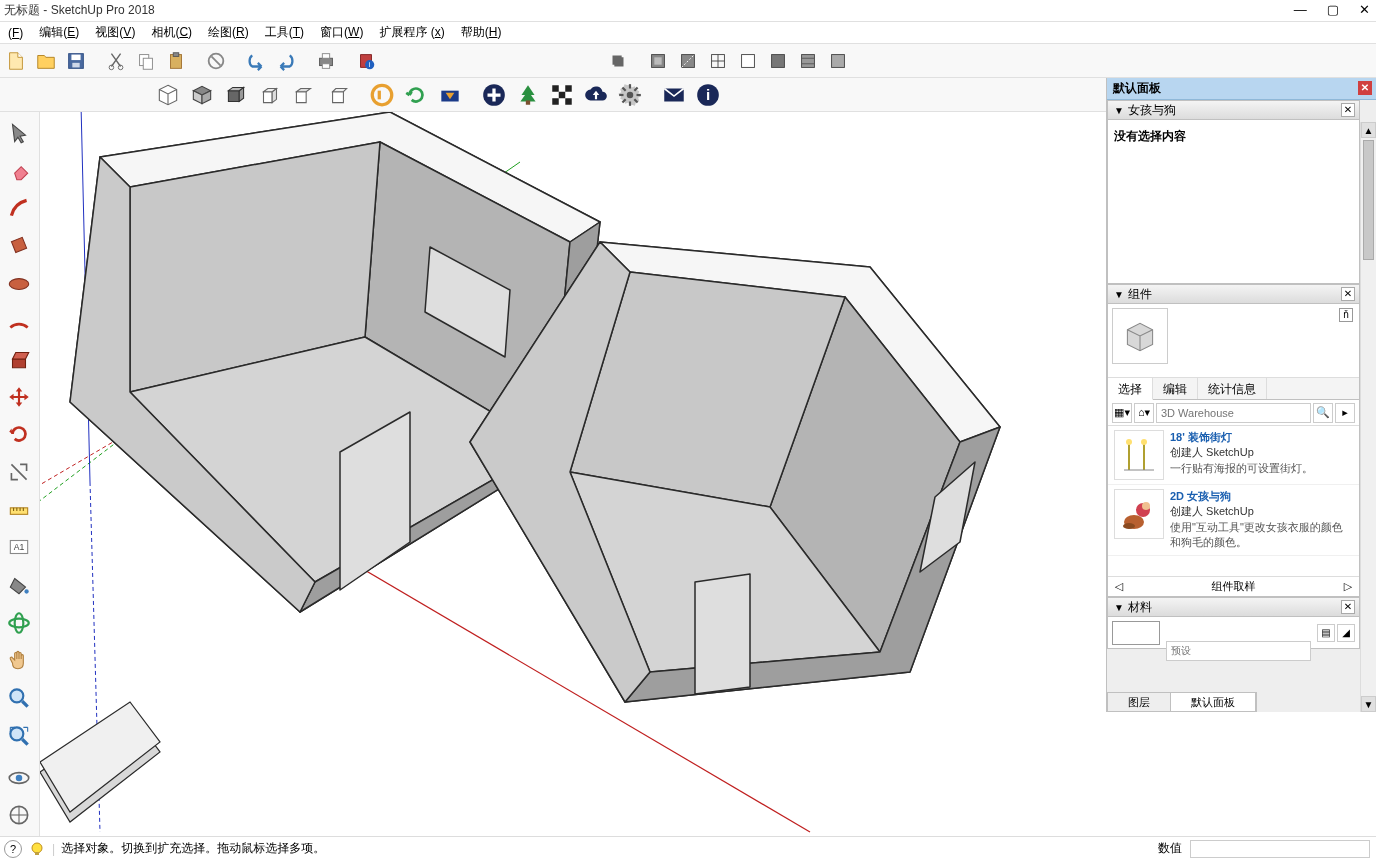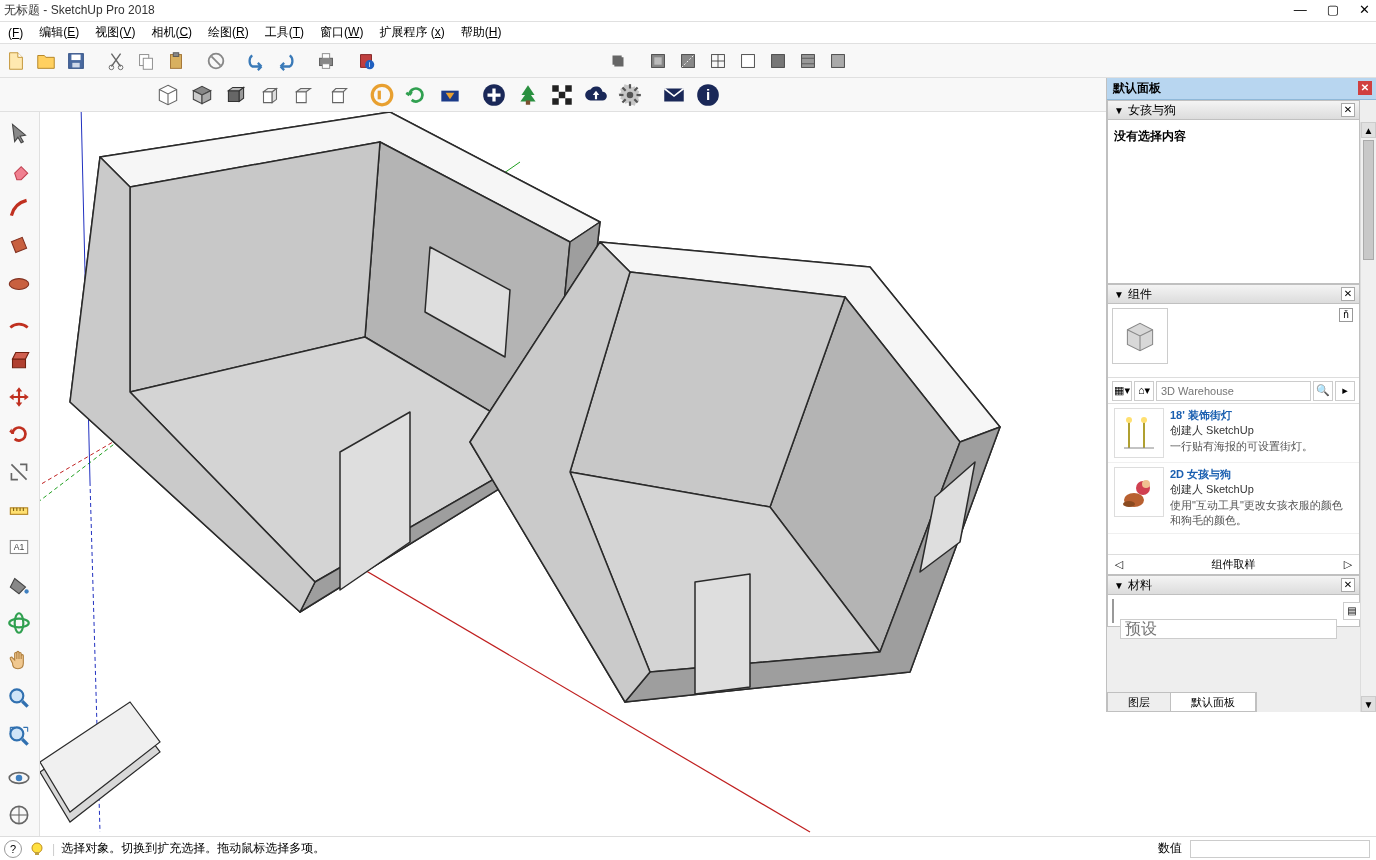--- a/index.html
+++ b/index.html
@@ -63,21 +63,21 @@
 .comp-item .item-thumb svg { width: 40px; height: 40px; }
 .comp-item .item-text { flex: 1; font-size: 11px; line-height: 1.4; }
 .comp-item .item-title { font-weight: bold; color: #1a5fb0; }
 .comp-item .item-author { color: #333; }
 .comp-item .item-desc { color: #555; }
 .comp-nav { height: 20px; display: flex; align-items: center; border-top: 1px solid #ddd; font-size: 11px; }
 .comp-nav .nav-arr { width: 22px; text-align: center; cursor: default; }
 .comp-nav .nav-label { flex: 1; text-align: center; }
 .mat-body { display: flex; align-items: center; gap: 6px; height: 32px; padding: 4px; }
 .mat-swatch { width: 48px; height: 24px; border: 1px solid #999; background: #fff; }
-.mat-body input { flex: 1; height: 20px; border: 1px solid #ccc; padding: 0 4px; font-size: 16px; margin-top: 36px; }
+.mat-body input { flex: 1; height: 20px; border: 1px solid #ccc; padding: 0 4px; font-size: 10px; margin-top: 36px; }
 .mat-icons { display: flex; gap: 2px; }
 .mat-icons .mb { width: 18px; height: 18px; border: 1px solid #ccc; background: #fff; font-size: 10px; text-align: center; line-height: 16px; cursor: default; }
 .tray-scrollbar { position: absolute; right: 0; top: 22px; bottom: 0; width: 16px; background: #f0f0f0; border-left: 1px solid #ddd; }
 .tray-scrollbar .arr { height: 16px; text-align: center; font-size: 10px; background: #e0e0e0; line-height: 16px; border: 1px solid #ccc; cursor: default; }
 .tray-scrollbar .thumb { position: absolute; top: 18px; height: 120px; left: 2px; right: 2px; background: #c8c8c8; border: 1px solid #aaa; }
 
 
 .panel-footer-tabs { position: absolute; top: 614px; left: 0; display: flex; height: 20px; border: 1px solid #c0c0c0; background: #eee; }
 .panel-footer-tabs .ptab { padding: 2px 20px; font-size: 11px; border-right: 1px solid #c0c0c0; cursor: default; }
 .panel-footer-tabs .ptab.active { background: #fff; }
@@ -553,20 +553,25 @@
     </div>
     <div class="panel-body comp-body">
       <div class="comp-thumb-row">
         <div class="comp-thumb">
           <svg viewBox="0 0 40 40">
               <path fill="#d8d8d8" stroke="#888" d="M8 14l12-6 12 6v14l-12 6-12-6z"></path>
               <path fill="none" stroke="#888" d="M8 14l12 6 12-6M20 20v14"></path>
             </svg>
         </div>
         <span class="pin-i">ň</span>
+      </div>
+      <div class="comp-tabs">
+        <div class="tab active">选择</div>
+        <div class="tab">编辑</div>
+        <div class="tab">统计信息</div>
       </div>
       <div class="comp-search-row">
         <div class="mini-btn">▦▾</div>
         <div class="mini-btn">⌂▾</div>
         <input type="text" placeholder="3D Warehouse" style="">
         <div class="mini-btn">🔍</div>
         <div class="mini-btn">▸</div>
       </div>
       <div class="comp-list">
         <div class="comp-item">

